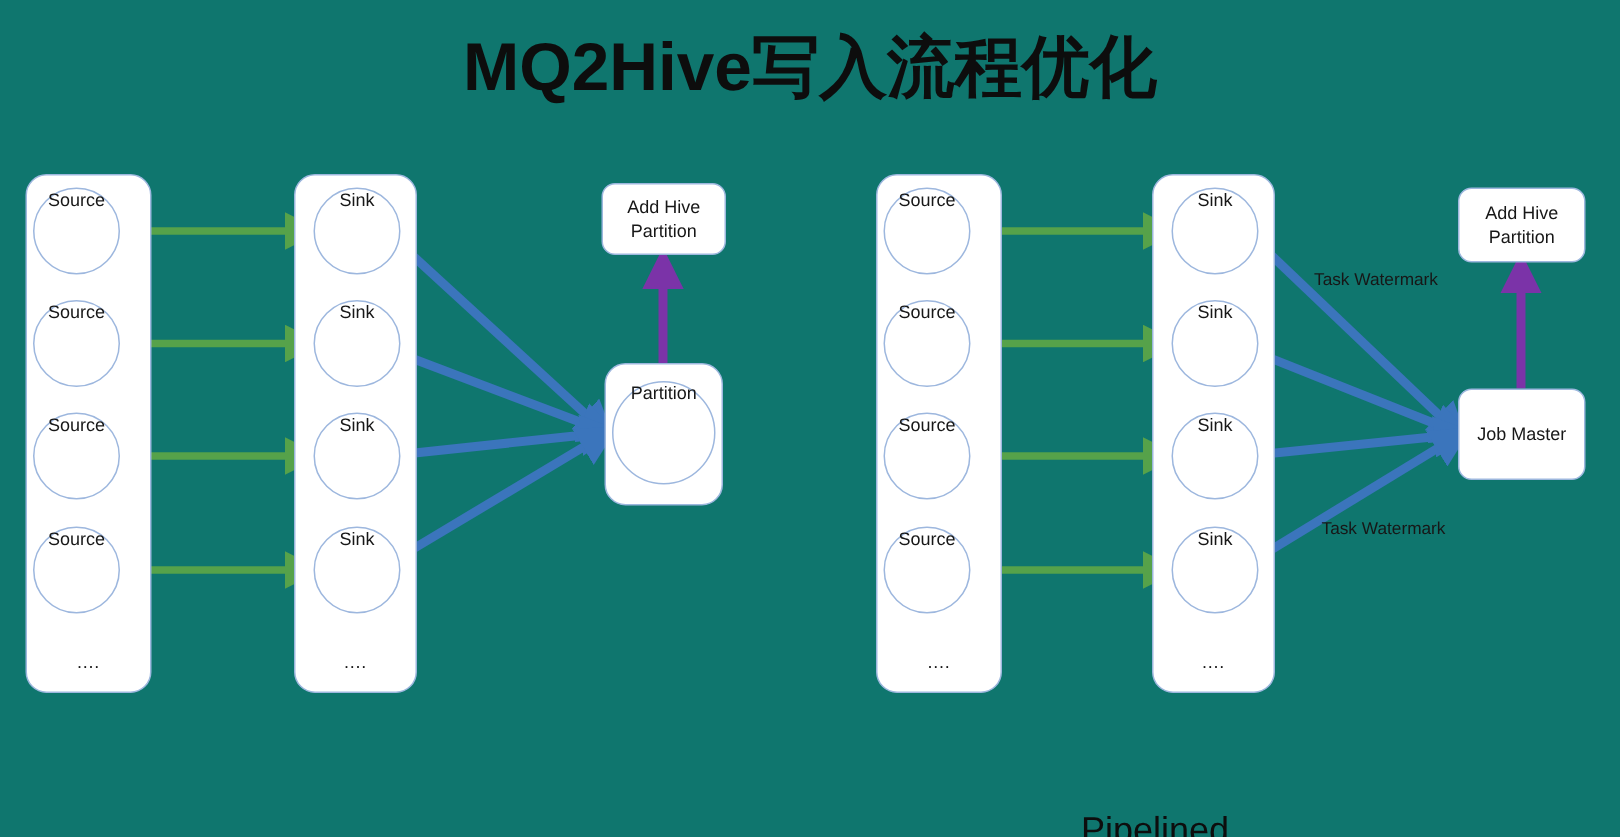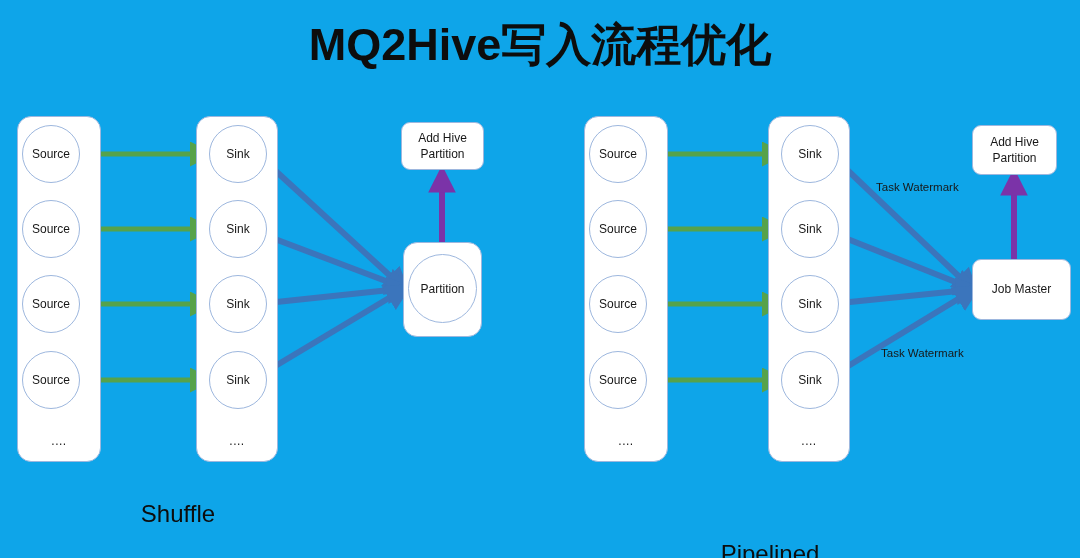--- a/index.html
+++ b/index.html
@@ -8,21 +8,21 @@
     background: #ffffff;
   }
   body {
     font-family: "Liberation Sans", sans-serif;
     -webkit-font-smoothing: antialiased;
   }
   #slide {
     position: relative;
     width: 1080px;
     height: 558px;
-    background: #0ea5e9;
+    background: #0f766e;
     overflow: hidden;
   }
 
   
   #title {
     position: absolute;
     left: 0;
     top: 18px;
     width: 1080px;
     text-align: center;
@@ -42,21 +42,20 @@
     background: #ffffff;
     box-sizing: border-box;
   }
   .node-circle {
     position: absolute;
     border: 1.3px solid #9DB7DE;
     border-radius: 50%;
     background: #ffffff;
     box-sizing: border-box;
     display: flex;
-    align-items: center;
     justify-content: center;
     font-size: 12px;
     color: #171717;
   }
   .rect-node {
     position: absolute;
     border: 1.3px solid #9DB7DE;
     border-radius: 9px;
     background: #ffffff;
     box-sizing: border-box;
@@ -190,21 +189,20 @@
   <div class="group-box" style="left:403px; top:242px; width:79px; height:95px;"></div>
   <div class="node-circle" style="left:408px; top:254px; width:69px; height:69px;">
     <span>Partition</span>
   </div>
 
   <div class="rect-node" style="left:401px; top:122px; width:83px; height:48px; flex-direction:column;">
     <span>Add Hive</span>
     <span>Partition</span>
   </div>
 
-  <div class="caption" style="left:78px; top:500px; width:200px;">Shuffle</div>
 
   <div class="group-box" style="left:584px; top:116px; width:84px; height:346px;"></div>
 
   <div class="node-circle" style="left:589px; top:125px; width:58px; height:58px;">
     <span>Source</span>
   </div>
   <div class="node-circle" style="left:589px; top:200px; width:58px; height:58px;">
     <span>Source</span>
   </div>
   <div class="node-circle" style="left:589px; top:275px; width:58px; height:58px;">
@@ -227,21 +225,21 @@
     <span>Sink</span>
   </div>
   <div class="node-circle" style="left:781px; top:351px; width:58px; height:58px;">
     <span>Sink</span>
   </div>
   <div class="dots" style="left:768px; top:434px; width:82px;">....</div>
 
   <div class="edge-label" style="left:876px; top:181px;">Task Watermark</div>
   <div class="edge-label" style="left:881px; top:347px;">Task Watermark</div>
 
-  <div class="rect-node" style="left:972px; top:259px; width:99px; height:61px;">
+  <div class="rect-node" style="left:972px; top:259px; width:85px; height:61px;">
     <span>Job Master</span>
   </div>
 
   <div class="rect-node" style="left:972px; top:125px; width:85px; height:50px; flex-direction:column;">
     <span>Add Hive</span>
     <span>Partition</span>
   </div>
 
   <div class="caption" style="left:670px; top:500px; width:200px;margin-top:40px;">Pipelined</div>
 

